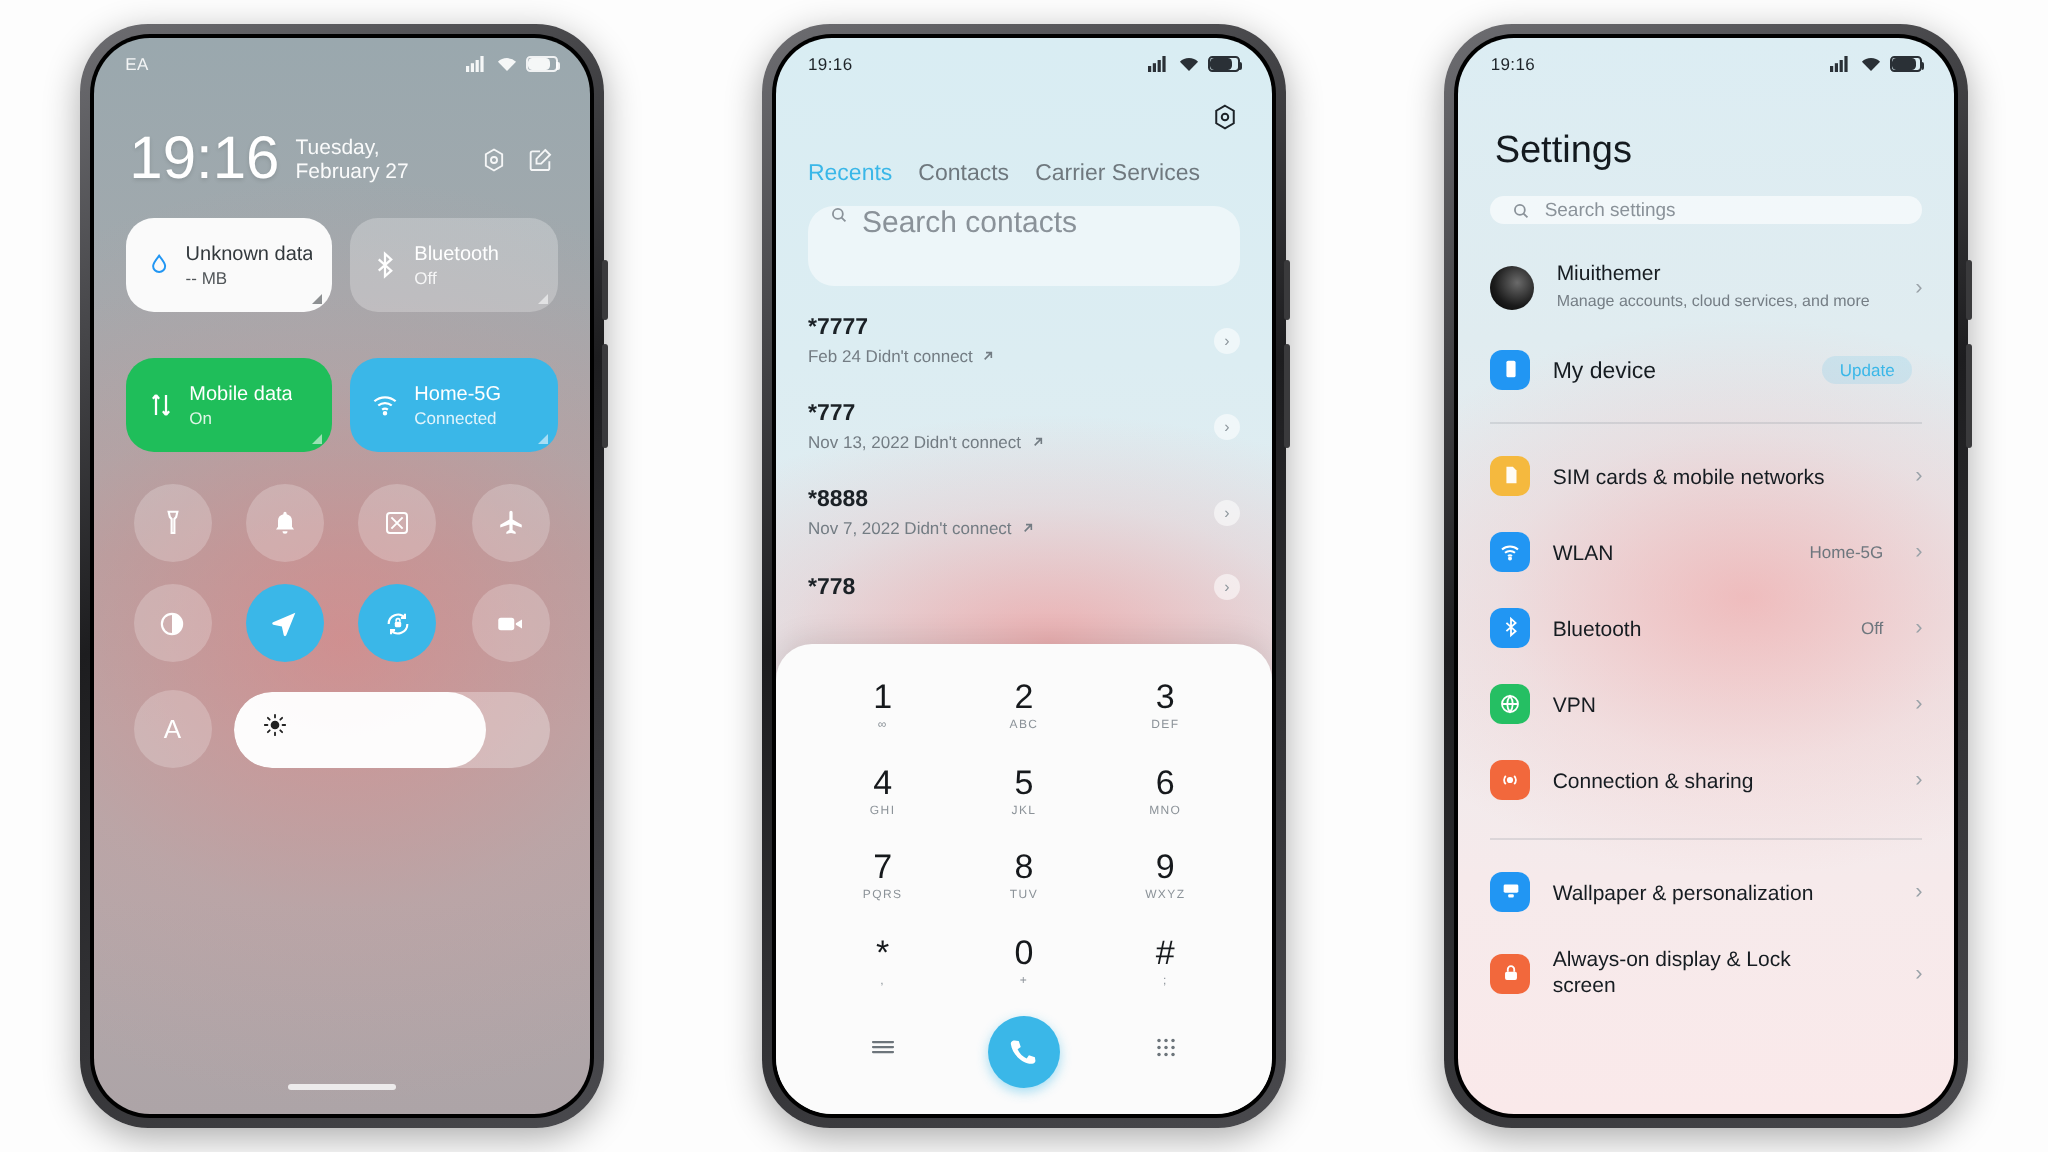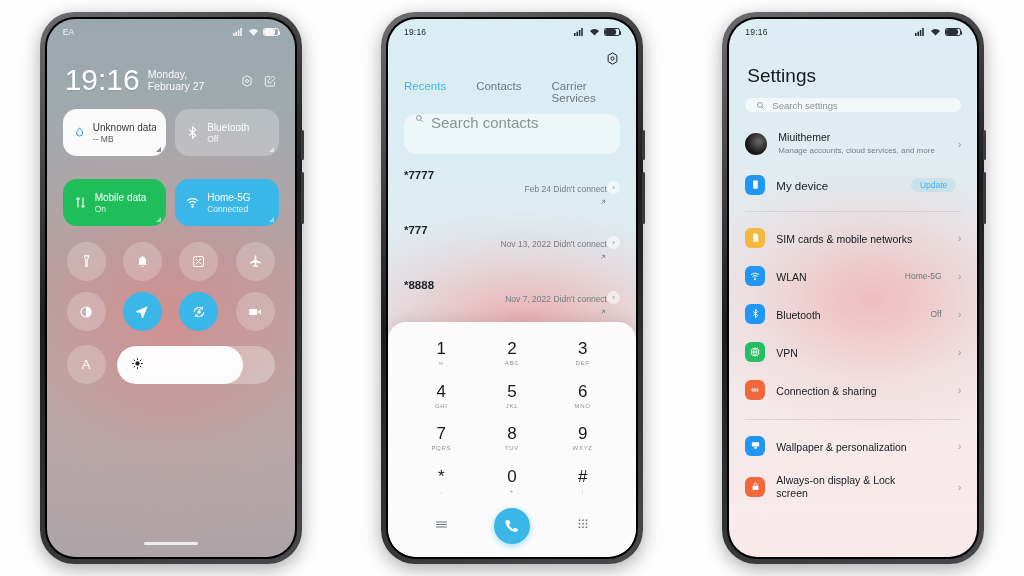--- a/index.html
+++ b/index.html
@@ -178,21 +178,21 @@
       linear-gradient(180deg,#d9edf3 0%,#dcedf2 30%,#e3ecf0 60%,#eaedee 100%);
     color: #20262b;
   }
   .p2 .statusbar, .p3 .statusbar { color: #1d2328; }
   .p2 .ic-batt, .p3 .ic-batt { border: 1px solid #2a3036; }
   .p2 .ic-batt::after, .p3 .ic-batt::after { background: #2a3036; }
   .p2 .ic-batt i, .p3 .ic-batt i { background: #2a3036; }
 
   .dl-gear { display: flex; justify-content: flex-end; padding: 6px 16px 0 0; }
   .dl-tabs {
-    display: flex; gap: 30px;
+    display: flex; gap: 13px;
     padding: 10px 16px 0 16px;
     font-size: 11.5px;
   }
   .dl-tabs .tab { color: #6f787e; }
   .dl-tabs .tab.active { color: #3ab7e8; }
   .dl-search {
     margin: 10px 16px 0 16px;
     height: 40px; border-radius: 13px;
     background: rgba(255,255,255,.5);
     display: flex; align-items: flex-start; gap: 7px;
@@ -201,21 +201,21 @@
   }
   .dl-list { padding: 6px 0 0 0; }
   .call-row {
     display: flex; align-items: center;
     padding: 9px 16px 9px 16px;
   }
   .call-main { flex: 1; min-width: 0; }
   .call-num { font-size: 11.5px; font-weight: 600; color: #1b2126; }
   .call-meta {
     font-size: 8.5px; color: #737c83; margin-top: 3px;
-    display: flex; align-items: flex-end; gap: 4px; flex-direction: column;
+    display: flex; align-items: center; gap: 4px;
   }
   .chev-box {
     width: 13px; height: 13px; border-radius: 50%;
     background: rgba(255,255,255,.55);
     display: flex; align-items: center; justify-content: center;
     color: #8d969c; font-size: 8px;
   }
 
   .keypad {
     position: absolute; left: 0; right: 0; bottom: 0;
@@ -328,21 +328,21 @@
               <path d="M8 11.2 1.2 4.4A9.6 9.6 0 0 1 14.8 4.4Z" fill="#fff" opacity=".9"></path>
             </svg>
             <span class="ic-batt">
                 <i></i>
               </span>
           </span>
         </div>
 
         <div class="cc-clockrow">
           <div class="cc-time">19:16</div>
-          <div class="cc-date">Monday, February 27</div>
+          <div class="cc-date">Tuesday, February 27</div>
           <div class="cc-clockicons">
             <span>
               <svg width="14" height="14" viewBox="0 0 24 24" fill="none" stroke="#fff" stroke-width="1.6">
                 <path d="M12 3 19 7v10l-7 4-7-4V7Z"></path>
                   <circle cx="12" cy="12" r="2.6"></circle>
               </svg>
             </span>
             <span>
               <svg width="14" height="14" viewBox="0 0 24 24" fill="none" stroke="#fff" stroke-width="1.6">
                 <path d="M20 13v6a1.6 1.6 0 0 1-1.6 1.6H5.6A1.6 1.6 0 0 1 4 19V6.2A1.6 1.6 0 0 1 5.6 4.6H12"></path>

